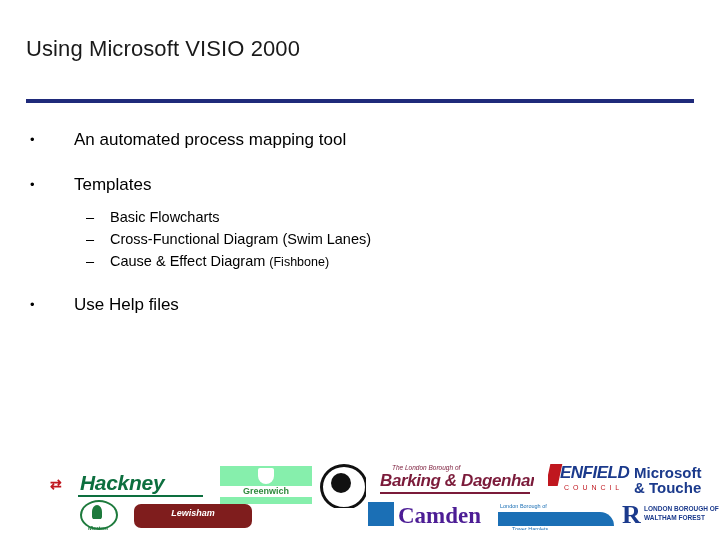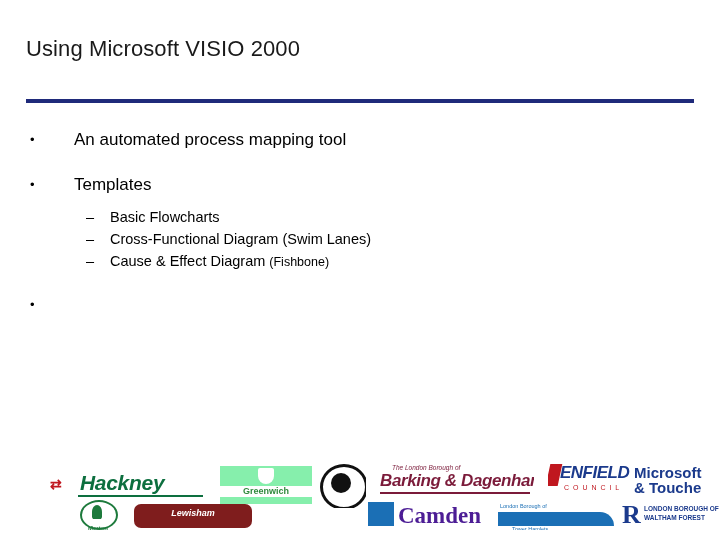--- a/index.html
+++ b/index.html
@@ -324,20 +324,21 @@
         <span>Cross-Functional Diagram (Swim Lanes)</span>
       </div>
       <div class="l2">
         <span class="dash">–</span>
         <span>Cause &amp; Effect Diagram </span><span class="small-paren">(Fishbone)</span>
       </div>
     </div>
 
     <div class="l1">
       <span class="bullet">•</span>
+      <span>Use Help files</span>
     </div>
 
   </div>
 
   <div class="logos">
 
     <div class="logo hackney">
       <span class="hk-arrows">⇄</span>
       <span class="hk-name lg-text">Hackney</span>
       <span class="hk-underline"></span>

